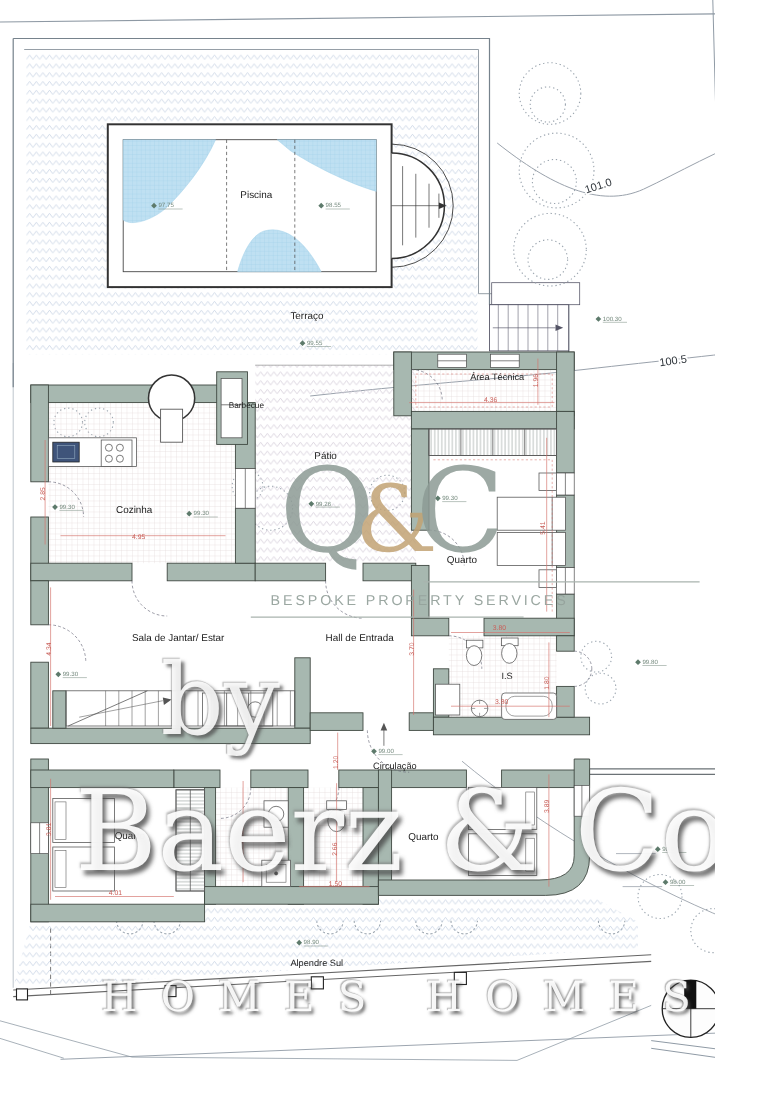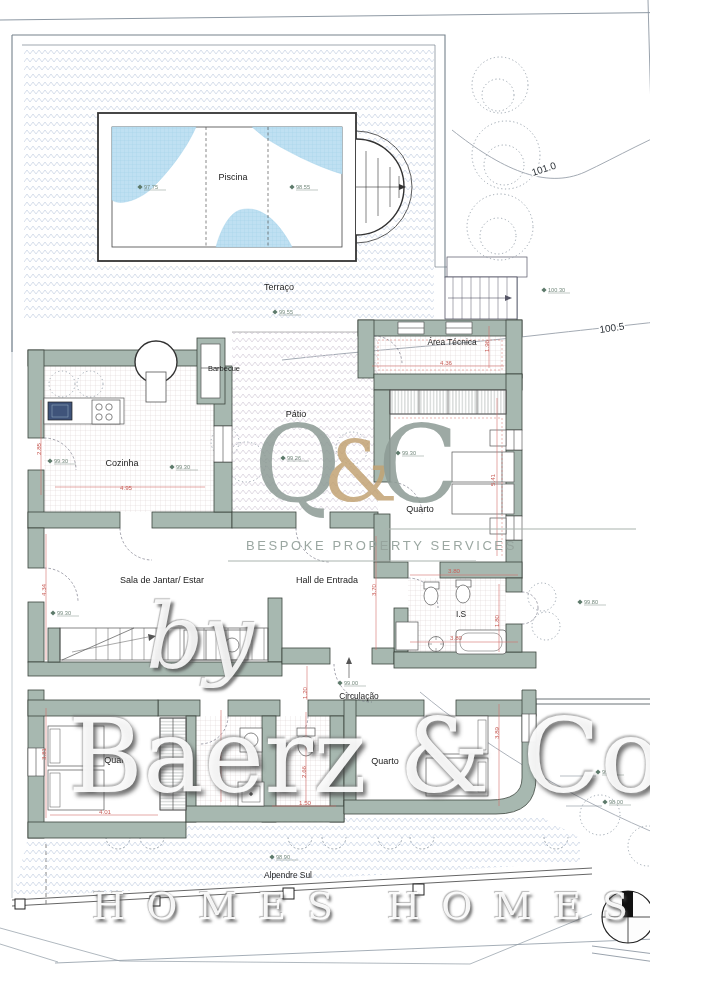--- a/index.html
+++ b/index.html
@@ -13,21 +13,21 @@
   .lvl text{font-size:5.6px;fill:#74897d;font-family:"Liberation Sans",sans-serif;}
   .lvl .dia{fill:#5d7a6b;}
   .lvl line{stroke:#74897d;stroke-width:.45;}
   .ctr{font-size:10px;fill:#2c3238;font-family:"Liberation Sans",sans-serif;paint-order:stroke;stroke:#fff;stroke-width:3px;}
   .wm{position:absolute;pointer-events:none;}
   .wm-monogram{left:254px;top:416px;display:flex;align-items:flex-start;font-family:"DejaVu Serif",serif;opacity:.85;}
   .wm-monogram .mq,.wm-monogram .mc{font-size:106px;line-height:.92;color:#8d9b95;}
   .wm-monogram .mamp{font-size:84px;line-height:1;color:#c2a374;margin:14px -20px 0 -18px;}
   .wm-tagline{left:230px;top:538px;font-size:13px;letter-spacing:2.6px;color:#96a39d;white-space:nowrap;
               font-family:"Liberation Sans",sans-serif;opacity:.95;margin-left:16px;}
-  .wm-by{left:146px;top:592px;font-family:"DejaVu Serif",serif;font-style:italic;font-size:90px;line-height:1;
+  .wm-by{left:146px;top:592px;font-family:"DejaVu Serif",serif;font-size:90px;line-height:1;
          color:rgba(255,255,255,.88);text-shadow:3px 3px 3px rgba(80,80,80,.75),-1px -1px 1px rgba(120,120,120,.5);}
   .wm-brand{left:68px;top:706px;font-family:"DejaVu Serif",serif;font-size:102px;line-height:1;white-space:nowrap;
             color:rgba(255,255,255,.92);text-shadow:3px 4px 4px rgba(70,70,70,.78),-1px -2px 2px rgba(115,115,115,.5);}
   .wm-luxury{left:92px;top:884px;font-family:"DejaVu Serif",serif;font-size:38px;letter-spacing:21px;white-space:nowrap;
              color:rgba(255,255,255,.92);text-shadow:2px 3px 3px rgba(70,70,70,.78),-1px -1px 1px rgba(115,115,115,.5);}
 </style>
 </head>
 <body>
 
 <div class="canvas">

